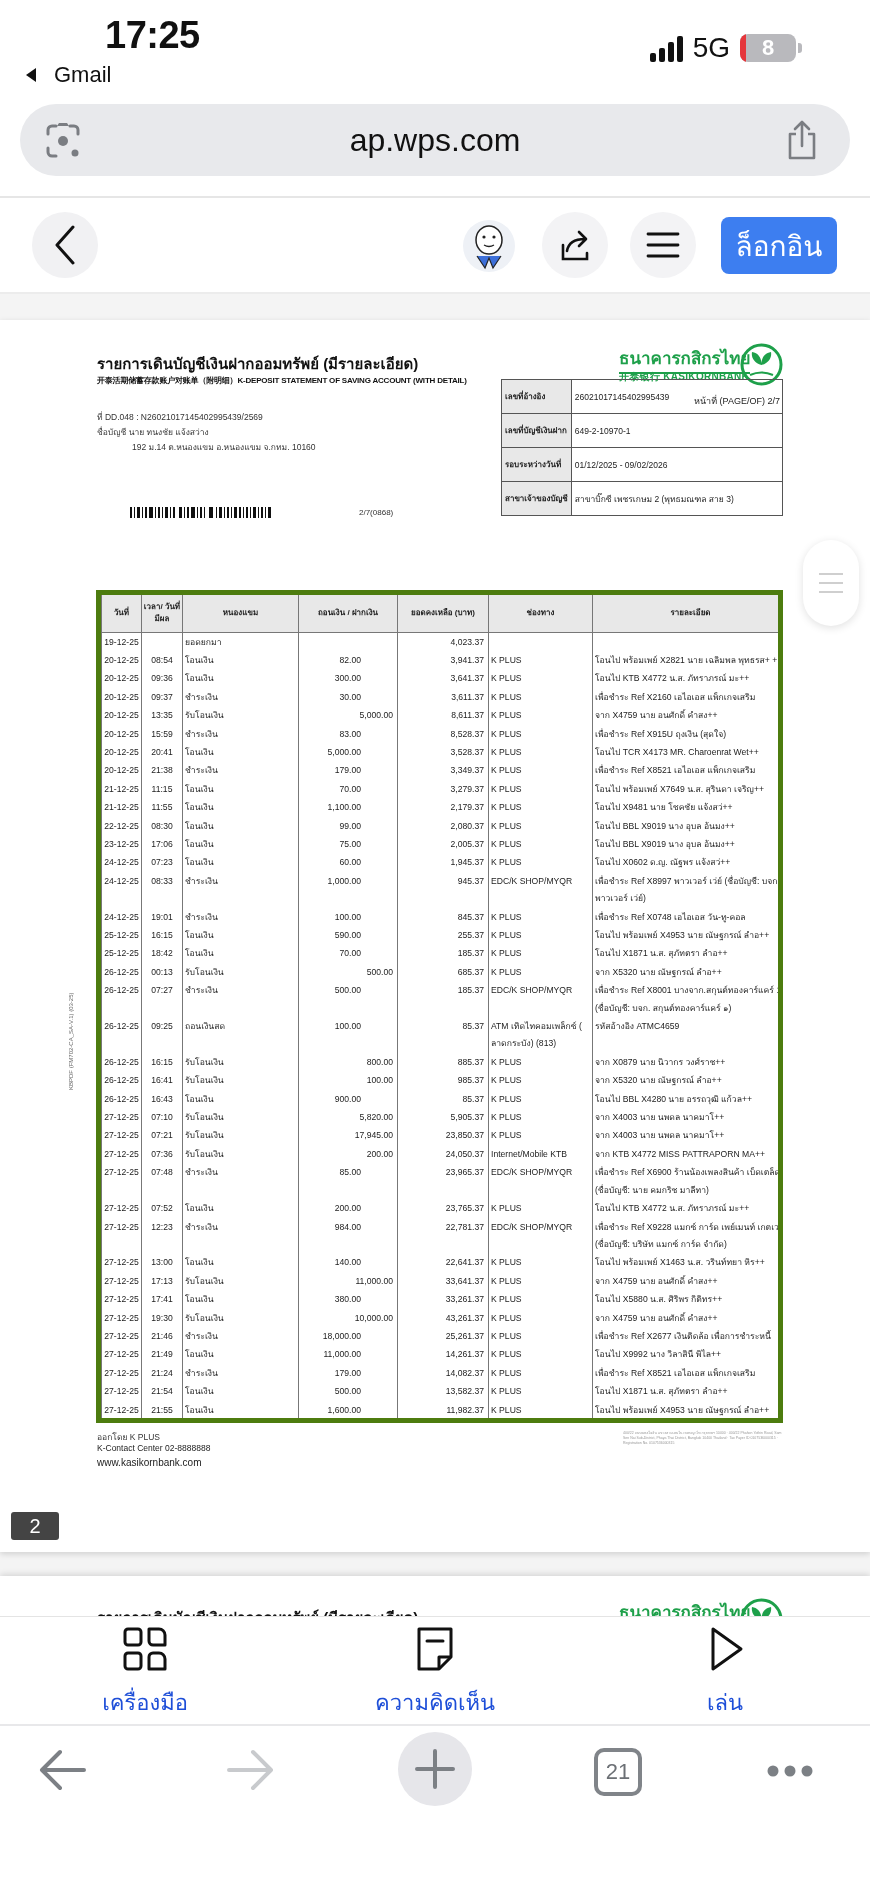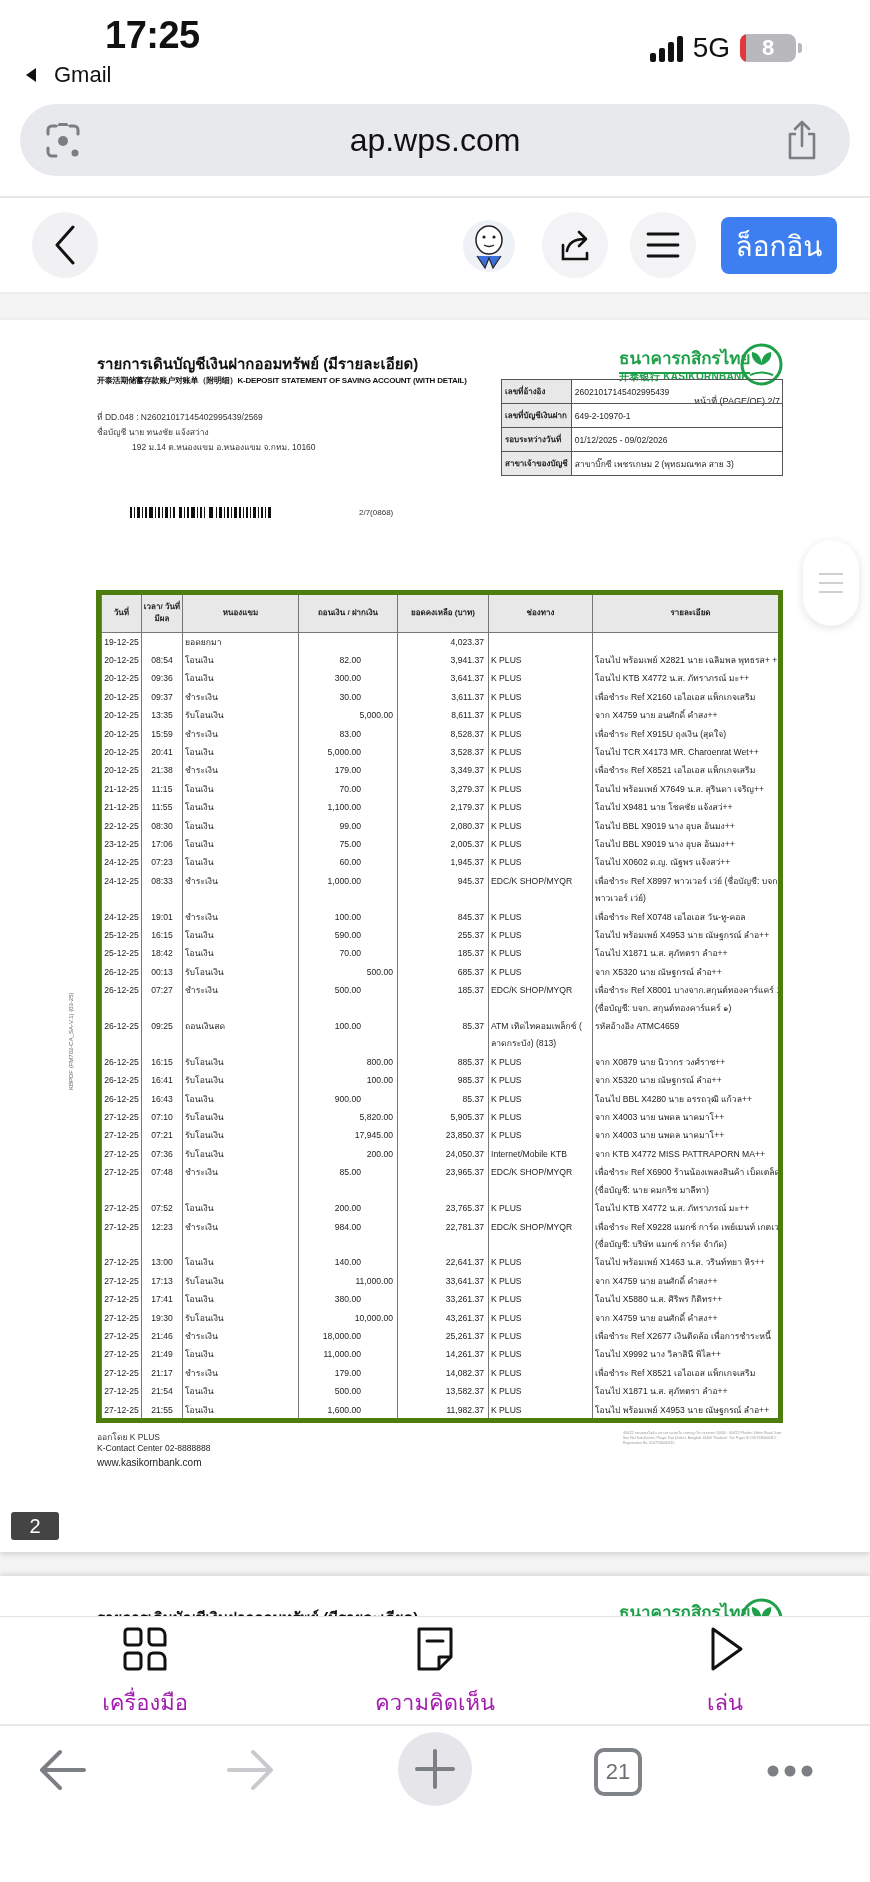--- a/index.html
+++ b/index.html
@@ -47,21 +47,21 @@
   .bank-logo-en { position: absolute; left: 619px; top: 50px; font-size: 10px; font-weight: 700; color: #1ea04a; letter-spacing: 0.3px; }
   .bank-emblem { position: absolute; left: 740px; top: 23px; width: 43px; height: 43px; }
   .page-of { position: absolute; left: 694px; top: 74px; font-size: 9px; color: #222; }
   .ref-no { position: absolute; left: 97px; top: 90px; font-size: 8.5px; color: #333; }
   .acc-name { position: absolute; left: 97px; top: 105px; font-size: 8.5px; color: #333; }
   .acc-addr { position: absolute; left: 132px; top: 120px; font-size: 8.5px; color: #333; }
   .barcode { position: absolute; left: 130px; top: 187px; width: 142px; height: 11px; }
   .barcode-label { position: absolute; left: 359px; top: 188px; font-size: 8px; color: #333; }
 
   .info-table { position: absolute; left: 501px; top: 59px; width: 282px; border-collapse: collapse; font-size: 8.5px; }
-  .info-table td { border: 1px solid #555; height: 24px; padding: 0 3px; color: #222; }
+  .info-table td { border: 1px solid #555; height: 34px; padding: 0 3px; color: #222; }
   .info-table td.k { background: #e8e8e8; font-weight: 700; width: 67px; font-size: 8px; white-space: nowrap; }
 
   .side-label { position: absolute; left: 68px; top: 770px; transform: rotate(-90deg); transform-origin: left top; font-size: 6px; color: #666; white-space: nowrap; }
 
   .tx-wrap { position: absolute; left: 96px; top: 270px; width: 687px; height: 833px; border: 5px solid #4d7c0f; overflow: hidden; }
   .tx { width: 100%; border-collapse: collapse; table-layout: fixed; font-size: 8.6px; color: #222; }
   .tx th { background: #e8e8e8; border: 1px solid #777; border-top: none; font-size: 8px; font-weight: 700; height: 37px; vertical-align: middle; line-height: 1.5; }
   .tx td { border-left: 1px solid #777; border-right: 1px solid #777; vertical-align: top; padding: 1px 2px 0 2px; line-height: 17.4px; }
   .tx td.num { text-align: right; padding-right: 4px; }
   .tx td.amt-out { text-align: right; padding-right: 36px; }
@@ -81,21 +81,21 @@
   .p2-logo-th { position: absolute; left: 619px; top: 22px; font-size: 17px; font-weight: 700; color: #1ea04a; border-bottom: 2px solid #1ea04a; }
   .p2-emblem { position: absolute; left: 740px; top: 22px; width: 43px; height: 43px; }
 
   .float-handle { position: absolute; left: 803px; top: 220px; width: 56px; height: 86px; background: #fff; border-radius: 28px; box-shadow: 0 2px 8px rgba(0,0,0,0.12); display: flex; flex-direction: column; align-items: center; justify-content: center; gap: 7px; }
   .float-handle span { width: 24px; height: 2px; background: #cfcfcf; display: block; }
 
   
   .app-bottom { position: absolute; left: 0; top: 1616px; width: 870px; height: 108px; background: #fff; border-top: 1px solid #e4e4e4; }
   .ab-item { position: absolute; top: 8px; width: 200px; display: flex; flex-direction: column; align-items: center; }
   .ab-item .ic { width: 48px; height: 48px; }
-  .ab-item .lbl { font-size: 22px; color: #a21caf; margin-top: 12px; }
+  .ab-item .lbl { font-size: 22px; color: #1d4ed8; margin-top: 12px; }
 
   
   .browser-bottom { position: absolute; left: 0; top: 1724px; width: 870px; height: 158px; background: #fff; border-top: 2px solid #e8e8ea; }
   .bb { position: absolute; top: 22px; display: flex; align-items: center; justify-content: center; }
   .bb-new { left: 398px; top: 6px; width: 74px; height: 74px; border-radius: 50%; background: #e6e6ea; }
   .tabs-count { width: 48px; height: 48px; border: 4px solid #808489; border-radius: 10px; font-size: 22px; color: #6c7075; display: flex; align-items: center; justify-content: center; font-weight: 500; }
 </style>
 </head>
 <body>
 
@@ -576,21 +576,21 @@
               <td class="c">27-12-25</td>
               <td class="c">21:49</td>
               <td>โอนเงิน</td>
               <td class="amt-out">11,000.00</td>
               <td class="num">14,261.37</td>
               <td>K PLUS</td>
               <td>โอนไป X9992 นาง วิลาสินี พิไล++</td>
             </tr>
             <tr>
               <td class="c">27-12-25</td>
-              <td class="c">21:17</td>
+              <td class="c">21:24</td>
               <td>ชำระเงิน</td>
               <td class="amt-out">179.00</td>
               <td class="num">14,082.37</td>
               <td>K PLUS</td>
               <td>เพื่อชำระ Ref X8521 เอไอเอส แพ็กเกจเสริม</td>
             </tr>
             <tr>
               <td class="c">27-12-25</td>
               <td class="c">21:54</td>
               <td>โอนเงิน</td>

